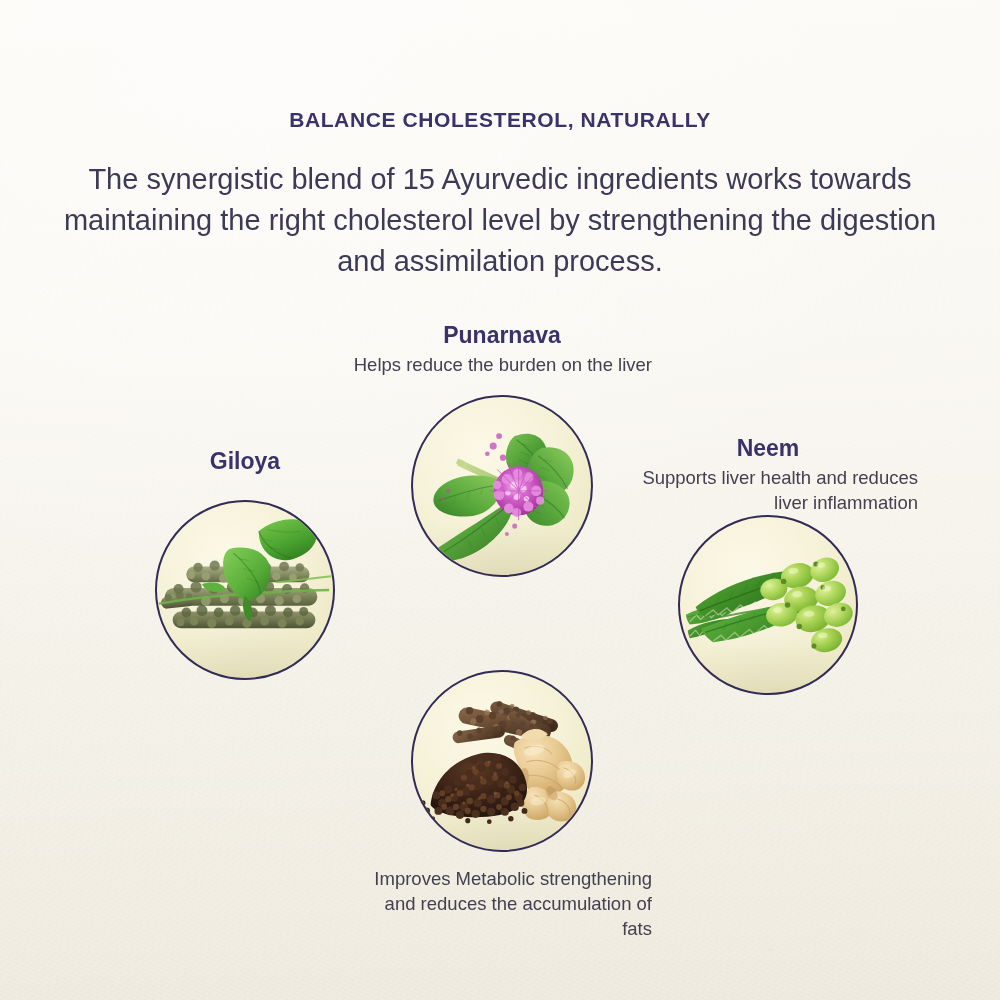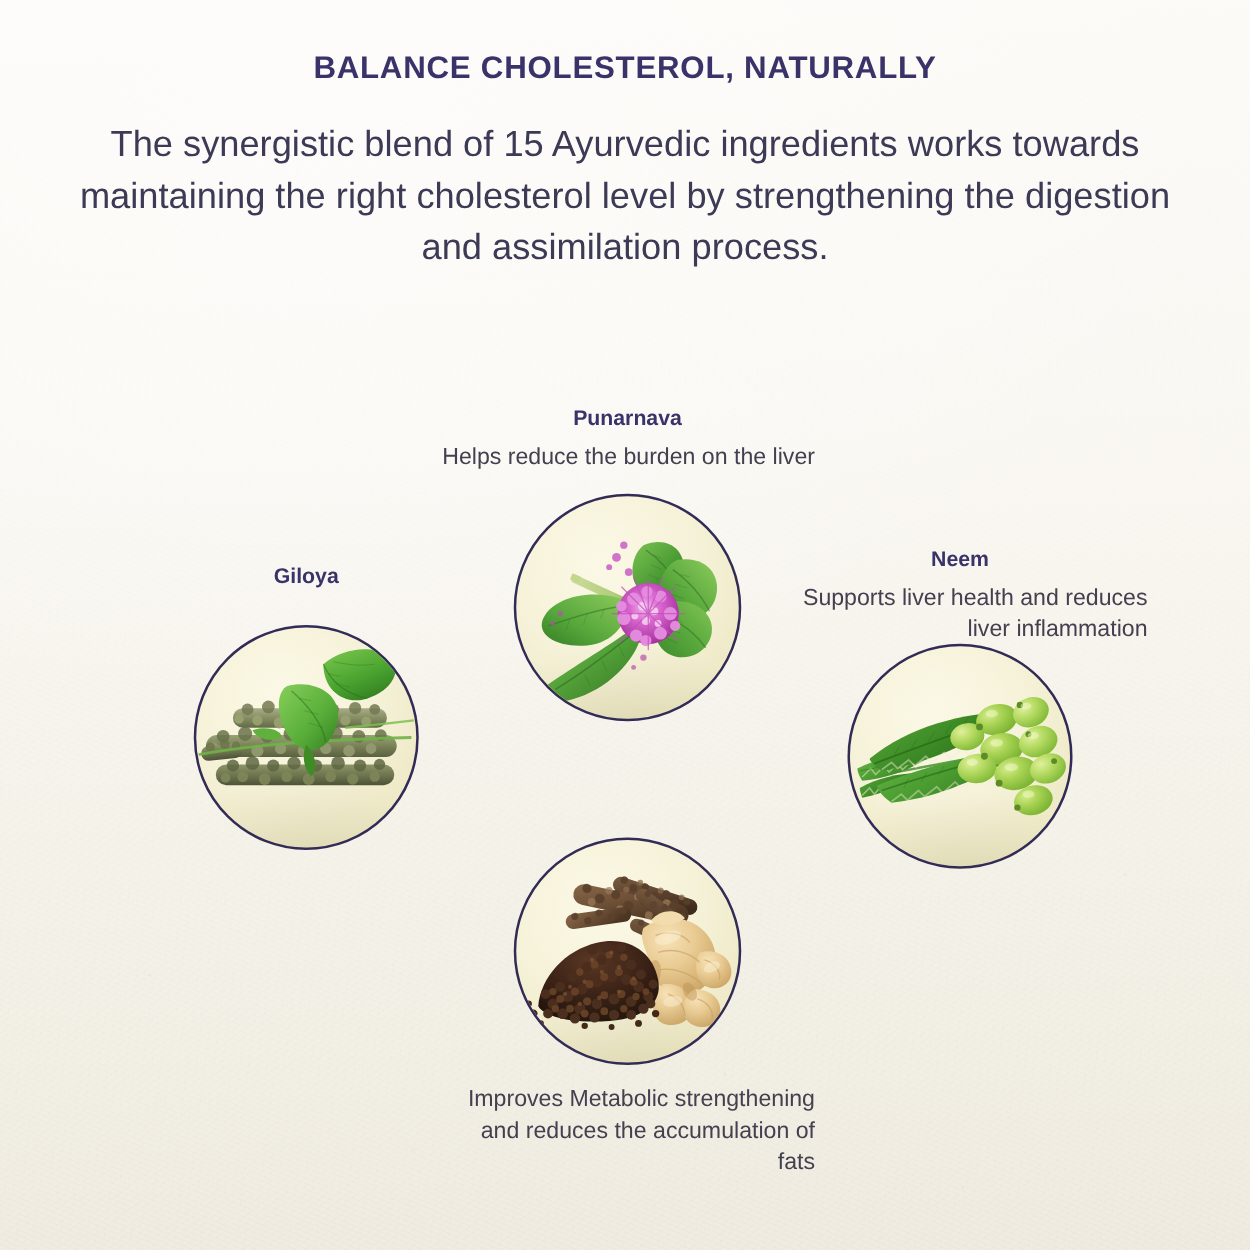--- a/index.html
+++ b/index.html
@@ -56,22 +56,22 @@
   
   #header {
     position: absolute;
     top: 0; left: 0;
     width: 1000px;
     text-align: center;
     z-index: 4;
   }
   #headline {
     margin: 0;
-    padding-top: 40px;
-    font-size: 25px;
+    padding-top: 108px;
+    font-size: 21px;
     font-weight: bold;
     letter-spacing: .6px;
     color: #3a3369;
     font-family: "Liberation Sans", sans-serif;
   }
   #subhead {
     margin: 0 auto;
     padding-top: 27px;
     width: 900px;
     font-size: 29px;
@@ -80,21 +80,21 @@
     font-weight: normal;
   }
 
   
   .card {
     position: absolute;
     z-index: 3;
   }
   .card-label { text-align: center; }
   .ing-name {
-    font-size: 17px;
+    font-size: 23px;
     font-weight: bold;
     color: #3a3369;
     line-height: 30px;
     margin: 0;
   }
   .ing-desc {
     font-size: 18.5px;
     line-height: 25px;
     color: #444050;
     margin: 2px 0 0 0;

